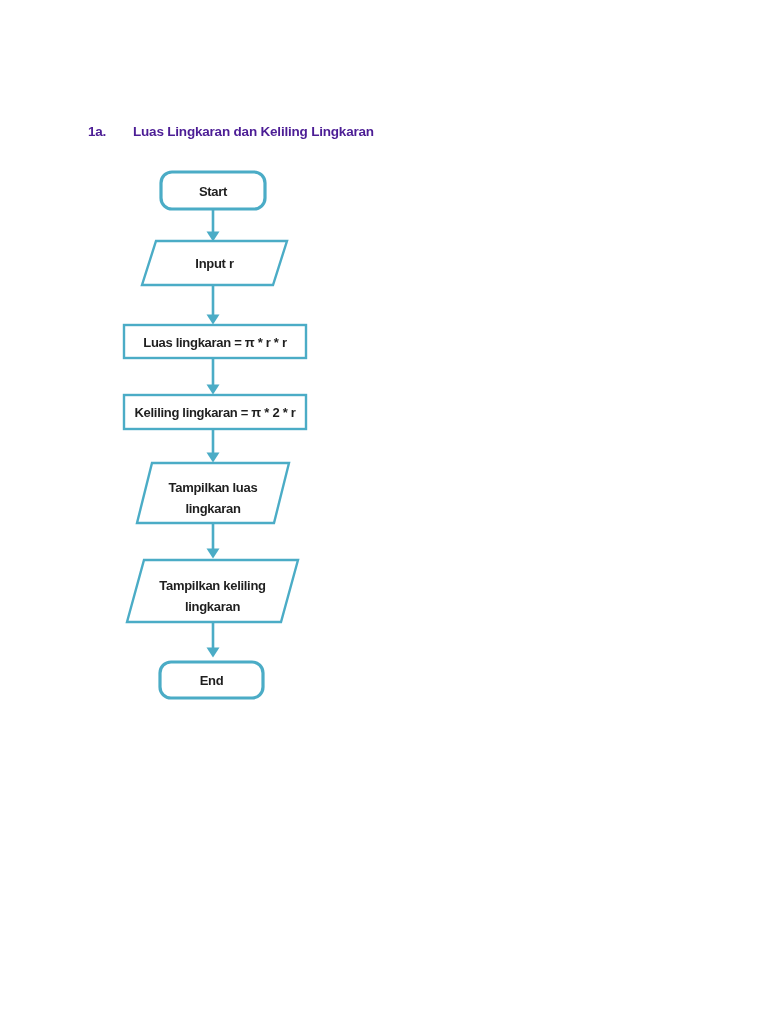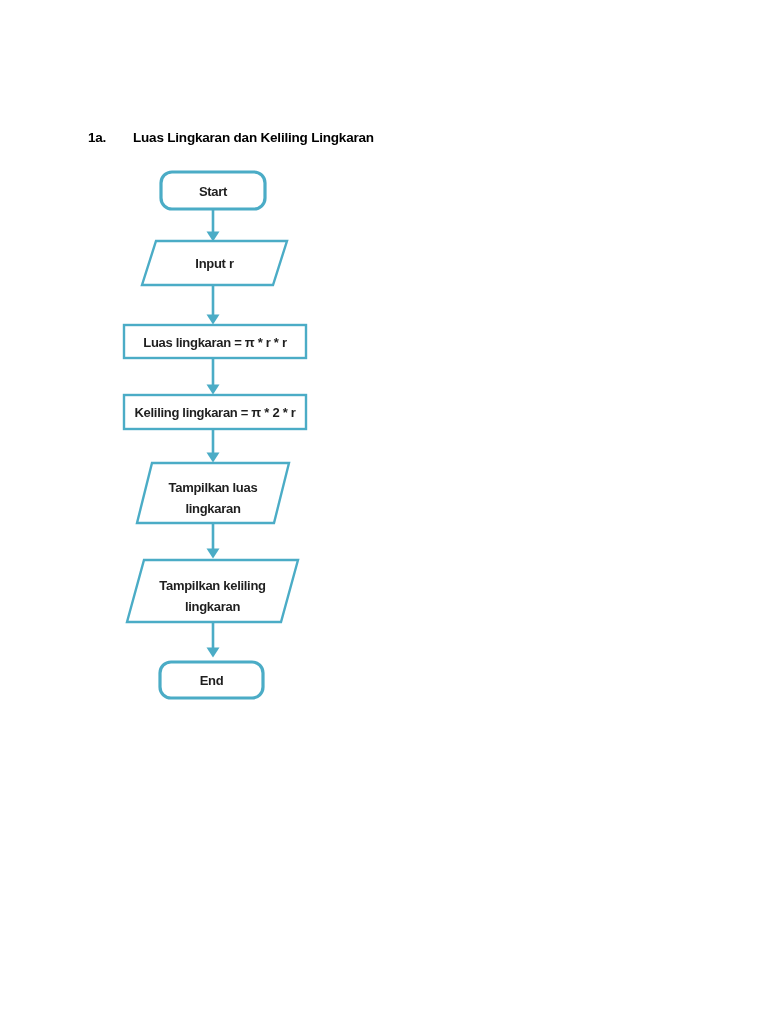--- a/index.html
+++ b/index.html
@@ -11,24 +11,24 @@
     position: relative;
     width: 768px;
     height: 1024px;
     background: #ffffff;
     overflow: hidden;
     font-family: "Liberation Sans", sans-serif;
   }
   .heading {
     position: absolute;
     left: 88px;
-    top: 130px;
+    top: 124px;
     font-size: 13.5px;
     font-weight: bold;
-    color: #000000;
+    color: #4c1d95;
     letter-spacing: -0.2px;
     white-space: nowrap;
   }
   .heading .num {
     display: inline-block;
     width: 45px;
   }
   svg.flowchart {
     position: absolute;
     left: 0;

